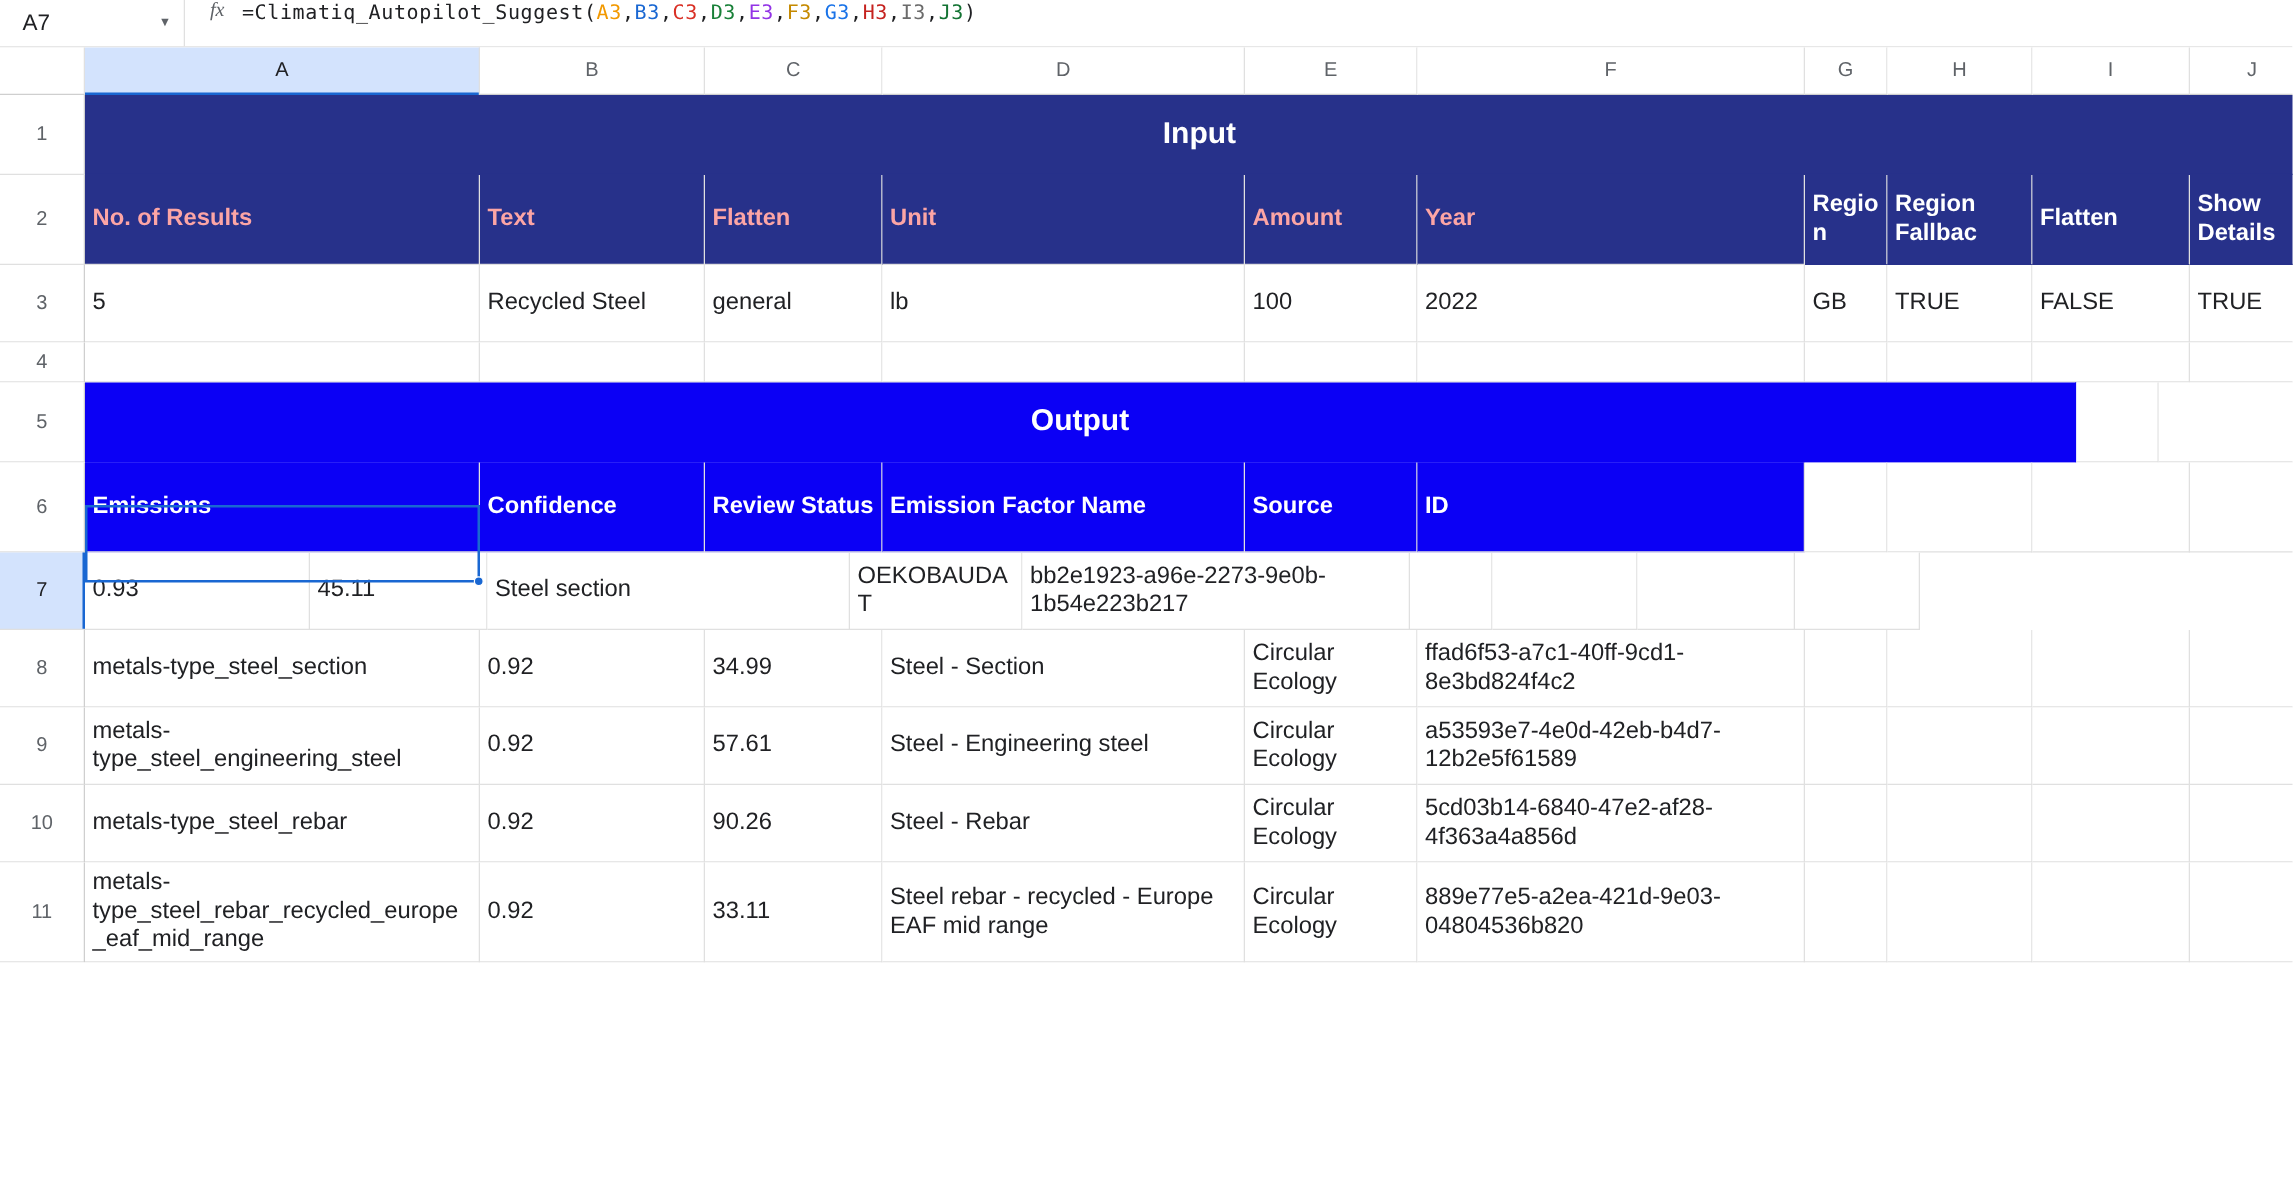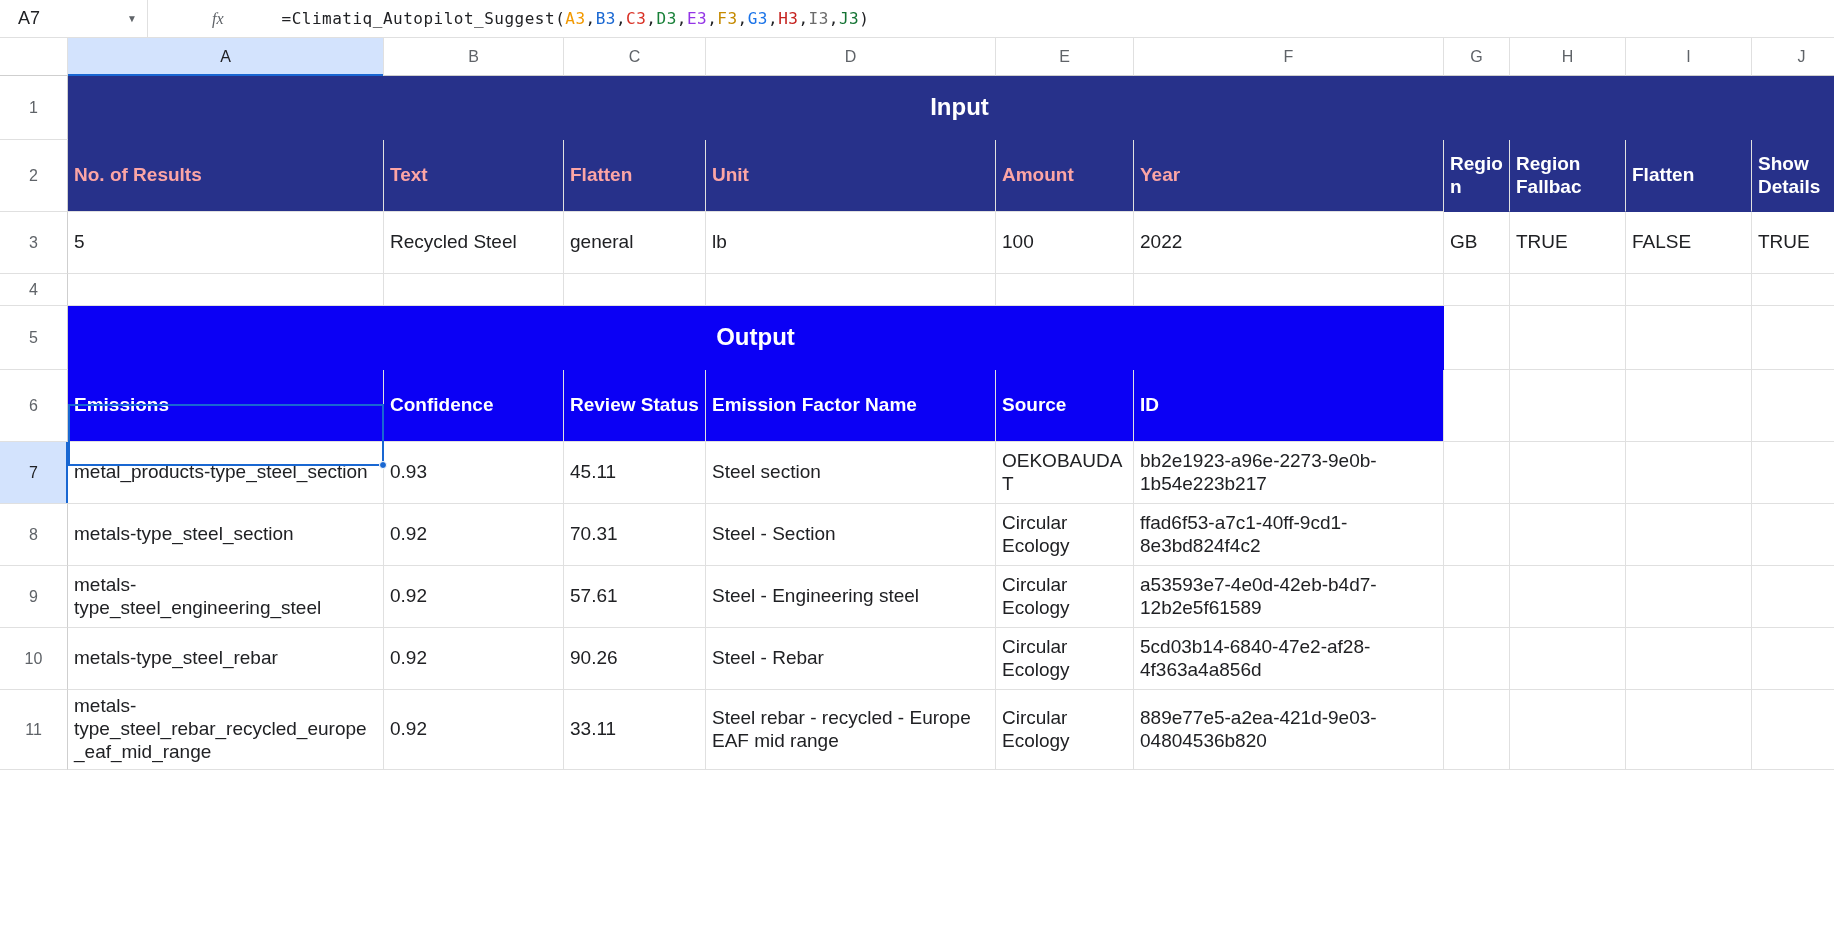--- a/index.html
+++ b/index.html
@@ -1,25 +1,23 @@
 <!DOCTYPE html>
 <html><head>
 <meta charset="utf-8">
 <style>
 * { box-sizing: border-box; margin: 0; padding: 0; }
 body { font-family: Arial, sans-serif; font-size: 17px; background: #fff; color: #202124; overflow: hidden; }
 
 .formula-bar {
   display: flex;
-  align-items: center;
   height: 38px;
   border-bottom: 1px solid #e0e0e0;
   padding: 0 8px;
   background: #fff;
-  gap: 44px;
 }
 .cell-ref-box {
   width: 140px;
   display: flex;
   align-items: center;
   justify-content: space-between;
   padding: 4px 10px;
   border-right: 1px solid #e0e0e0;
   height: 100%;
   font-size: 18px;
@@ -228,56 +226,55 @@
         <div class="cell w-d h-4"></div>
         <div class="cell w-e h-4"></div>
         <div class="cell w-f h-4"></div>
         <div class="cell w-g h-4"></div>
         <div class="cell w-h h-4"></div>
         <div class="cell w-i h-4"></div>
         <div class="cell w-j h-4"></div>
       </div>
 
       <div class="row">
-        <div class="cell hdr-output h-5" style="width:1376px;">Output</div>
+        <div class="cell hdr-output h-5" style="width:1593px;">Output</div>
         <div class="cell w-g h-5"></div>
         <div class="cell w-h h-5"></div>
         <div class="cell w-i h-5"></div>
         <div class="cell w-j h-5"></div>
       </div>
 
       <div class="row">
         <div class="cell hdr-outcol w-a h-6 wrap">Emissions</div>
         <div class="cell hdr-outcol w-b h-6 wrap">Confidence</div>
         <div class="cell hdr-outcol w-c h-6 wrap">Review Status</div>
         <div class="cell hdr-outcol w-d h-6 wrap">Emission Factor Name</div>
         <div class="cell hdr-outcol w-e h-6 wrap">Source</div>
         <div class="cell hdr-outcol w-f h-6 wrap">ID</div>
         <div class="cell w-g h-6"></div>
         <div class="cell w-h h-6"></div>
         <div class="cell w-i h-6"></div>
         <div class="cell w-j h-6"></div>
       </div>
 
       <div class="row">
-        <div class="cell w-a h-7 wrap">metal_products-type_steel_section</div>
         <div class="cell w-b h-7">0.93</div>
         <div class="cell w-c h-7">45.11</div>
         <div class="cell w-d h-7 wrap">Steel section</div>
         <div class="cell w-e h-7 wrap">OEKOBAUDAT</div>
         <div class="cell w-f h-7 wrap">bb2e1923-a96e-2273-9e0b-1b54e223b217</div>
         <div class="cell w-g h-7"></div>
         <div class="cell w-h h-7"></div>
         <div class="cell w-i h-7"></div>
         <div class="cell w-j h-7"></div>
       </div>
       <div class="row">
         <div class="cell w-a h-8 wrap">metals-type_steel_section</div>
         <div class="cell w-b h-8">0.92</div>
-        <div class="cell w-c h-8">70.31</div>
+        <div class="cell w-c h-8">34.99</div>
         <div class="cell w-d h-8 wrap">Steel - Section</div>
         <div class="cell w-e h-8 wrap">Circular Ecology</div>
         <div class="cell w-f h-8 wrap">ffad6f53-a7c1-40ff-9cd1-8e3bd824f4c2</div>
         <div class="cell w-g h-8"></div>
         <div class="cell w-h h-8"></div>
         <div class="cell w-i h-8"></div>
         <div class="cell w-j h-8"></div>
       </div>
       <div class="row">
         <div class="cell w-a h-9 wrap">metals-type_steel_engineering_steel</div>

